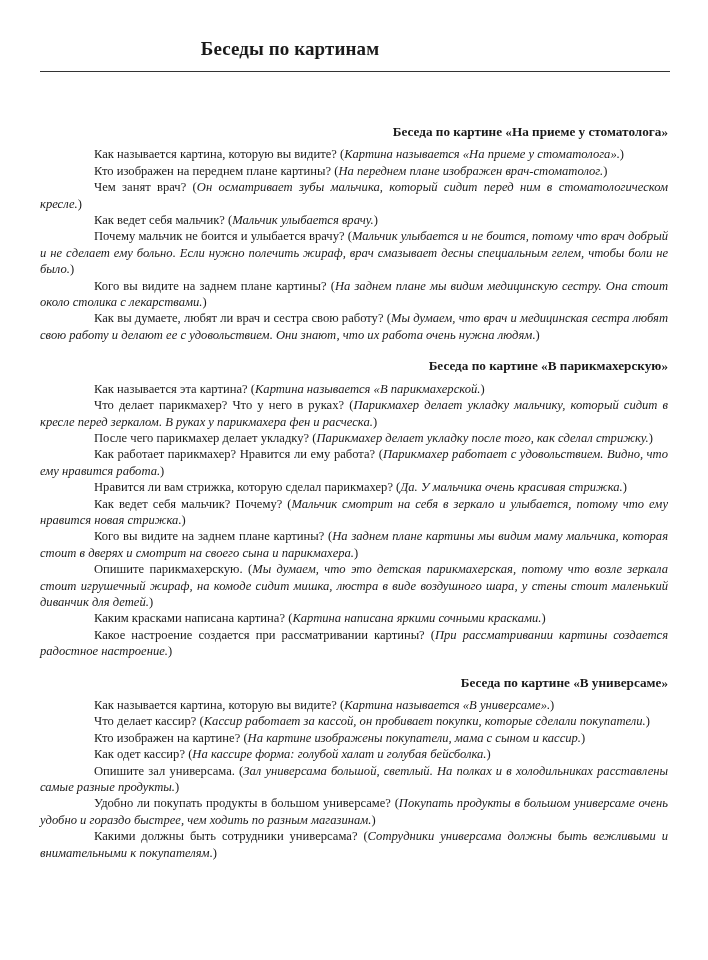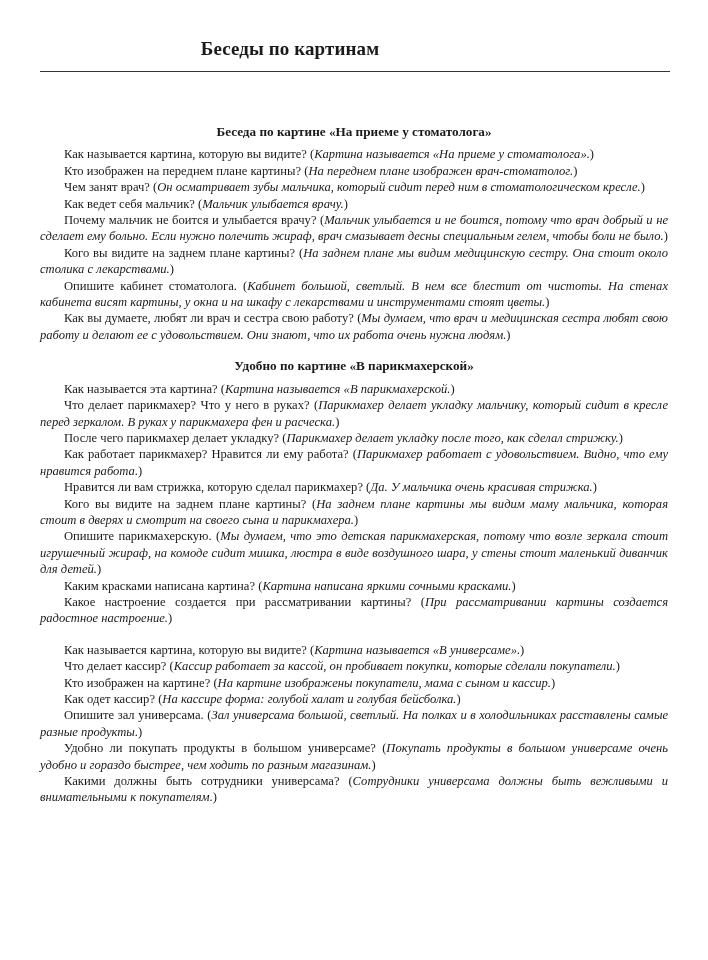--- a/index.html
+++ b/index.html
@@ -1,59 +1,60 @@
 <!DOCTYPE html>
 <html><head>
 <meta charset="utf-8">
 <style>
   html, body { margin: 0; padding: 0; background: #ffffff; }
   body { width: 708px; height: 960px; position: relative; overflow: hidden; font-family: "Liberation Serif", "DejaVu Serif", serif; color: #1a1a1a; }
   .page-title { position: absolute; top: 38px; left: 0; width: 580px; text-align: center; font-weight: bold; font-size: 19px; letter-spacing: 0.1px; }
   .title-rule { position: absolute; top: 71px; left: 40px; width: 630px; height: 1px; background: #333; }
   .content { position: absolute; top: 124px; left: 40px; width: 628px; font-size: 12.6px; line-height: 16.4px; }
-  .section-title { text-align: center; font-weight: bold; font-size: 13.2px; margin: 0 0 6px 0; }
+  .section-title { text-align: right; font-weight: bold; font-size: 13.2px; margin: 0 0 6px 0; }
   .section { margin-bottom: 15px; }
   .qa { text-indent: 24px; text-align: justify; margin: 0; }
-  .q { font-style: normal; }
+  .q { font-style: normal; margin-left: 30px; }
   .a { font-style: italic; }
 </style>
 </head>
 <body>
 
 <div class="page-title">Беседы по картинам</div>
 <div class="title-rule"></div>
 
 <div class="content">
 
   <div class="section">
     <div class="section-title">Беседа по картине «На приеме у стоматолога»</div>
     <p class="qa"><span class="q">Как называется картина, которую вы видите?</span><span> (</span><span class="a">Картина называется «На приеме у стоматолога».</span><span>)</span></p>
     <p class="qa"><span class="q">Кто изображен на переднем плане картины?</span><span> (</span><span class="a">На переднем плане изображен врач-стоматолог.</span><span>)</span></p>
     <p class="qa"><span class="q">Чем занят врач?</span><span> (</span><span class="a">Он осматривает зубы мальчика, который сидит перед ним в стоматологическом кресле.</span><span>)</span></p>
     <p class="qa"><span class="q">Как ведет себя мальчик?</span><span> (</span><span class="a">Мальчик улыбается врачу.</span><span>)</span></p>
     <p class="qa"><span class="q">Почему мальчик не боится и улыбается врачу?</span><span> (</span><span class="a">Мальчик улыбается и не боится, потому что врач добрый и не сделает ему больно. Если нужно полечить жираф, врач смазывает десны специальным гелем, чтобы боли не было.</span><span>)</span></p>
     <p class="qa"><span class="q">Кого вы видите на заднем плане картины?</span><span> (</span><span class="a">На заднем плане мы видим медицинскую сестру. Она стоит около столика с лекарствами.</span><span>)</span></p>
-    <p class="qa"><span class="q">Опишите кабинет стоматолога.</span><span> (</span><span class="a">Кабинет большой, светлый. В нем все блестит от чистоты. На стенах кабинета висят картины, у окна и на шкафу с лекарствами и инструментами стоят цветы.</span><span>)</span></p>
     <p class="qa"><span class="q">Как вы думаете, любят ли врач и сестра свою работу?</span><span> (</span><span class="a">Мы думаем, что врач и медицинская сестра любят свою работу и делают ее с удовольствием. Они знают, что их работа очень нужна людям.</span><span>)</span></p>
   </div>
 
   <div class="section">
-    <div class="section-title">Удобно по картине «В парикмахерской»</div>
+    <div class="section-title">Беседа по картине «В парикмахерскую»</div>
     <p class="qa"><span class="q">Как называется эта картина?</span><span> (</span><span class="a">Картина называется «В парикмахерской.</span><span>)</span></p>
     <p class="qa"><span class="q">Что делает парикмахер? Что у него в руках?</span><span> (</span><span class="a">Парикмахер делает укладку мальчику, который сидит в кресле перед зеркалом. В руках у парикмахера фен и расческа.</span><span>)</span></p>
     <p class="qa"><span class="q">После чего парикмахер делает укладку?</span><span> (</span><span class="a">Парикмахер делает укладку после того, как сделал стрижку.</span><span>)</span></p>
     <p class="qa"><span class="q">Как работает парикмахер? Нравится ли ему работа?</span><span> (</span><span class="a">Парикмахер работает с удовольствием. Видно, что ему нравится работа.</span><span>)</span></p>
     <p class="qa"><span class="q">Нравится ли вам стрижка, которую сделал парикмахер?</span><span> (</span><span class="a">Да. У мальчика очень красивая стрижка.</span><span>)</span></p>
+    <p class="qa"><span class="q">Как ведет себя мальчик? Почему?</span><span> (</span><span class="a">Мальчик смотрит на себя в зеркало и улыбается, потому что ему нравится новая стрижка.</span><span>)</span></p>
     <p class="qa"><span class="q">Кого вы видите на заднем плане картины?</span><span> (</span><span class="a">На заднем плане картины мы видим маму мальчика, которая стоит в дверях и смотрит на своего сына и парикмахера.</span><span>)</span></p>
     <p class="qa"><span class="q">Опишите парикмахерскую.</span><span> (</span><span class="a">Мы думаем, что это детская парикмахерская, потому что возле зеркала стоит игрушечный жираф, на комоде сидит мишка, люстра в виде воздушного шара, у стены стоит маленький диванчик для детей.</span><span>)</span></p>
     <p class="qa"><span class="q">Каким красками написана картина?</span><span> (</span><span class="a">Картина написана яркими сочными красками.</span><span>)</span></p>
     <p class="qa"><span class="q">Какое настроение создается при рассматривании картины?</span><span> (</span><span class="a">При рассматривании картины создается радостное настроение.</span><span>)</span></p>
   </div>
 
   <div class="section">
+    <div class="section-title">Беседа по картине «В универсаме»</div>
     <p class="qa"><span class="q">Как называется картина, которую вы видите?</span><span> (</span><span class="a">Картина называется «В универсаме».</span><span>)</span></p>
     <p class="qa"><span class="q">Что делает кассир?</span><span> (</span><span class="a">Кассир работает за кассой, он пробивает покупки, которые сделали покупатели.</span><span>)</span></p>
     <p class="qa"><span class="q">Кто изображен на картине?</span><span> (</span><span class="a">На картине изображены покупатели, мама с сыном и кассир.</span><span>)</span></p>
     <p class="qa"><span class="q">Как одет кассир?</span><span> (</span><span class="a">На кассире форма: голубой халат и голубая бейсболка.</span><span>)</span></p>
     <p class="qa"><span class="q">Опишите зал универсама.</span><span> (</span><span class="a">Зал универсама большой, светлый. На полках и в холодильниках расставлены самые разные продукты.</span><span>)</span></p>
     <p class="qa"><span class="q">Удобно ли покупать продукты в большом универсаме?</span><span> (</span><span class="a">Покупать продукты в большом универсаме очень удобно и гораздо быстрее, чем ходить по разным магазинам.</span><span>)</span></p>
     <p class="qa"><span class="q">Какими должны быть сотрудники универсама?</span><span> (</span><span class="a">Сотрудники универсама должны быть вежливыми и внимательными к покупателям.</span><span>)</span></p>
   </div>
 
 </div>

